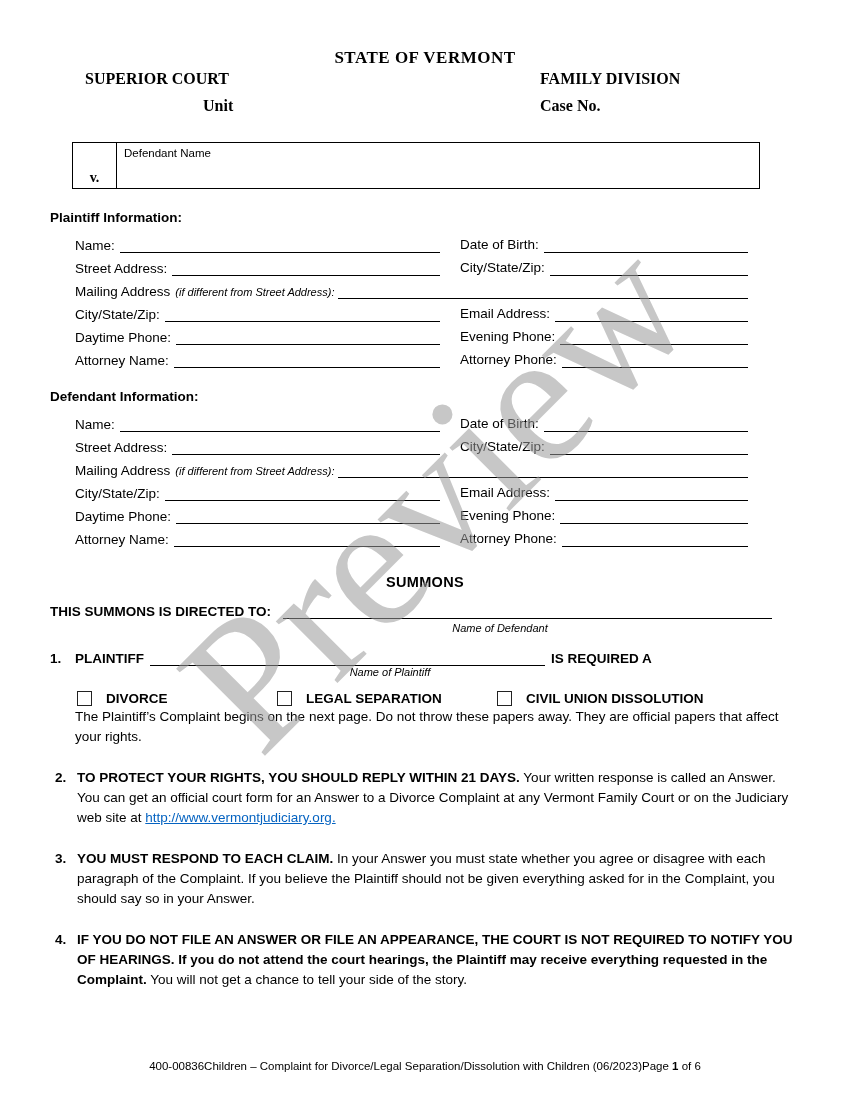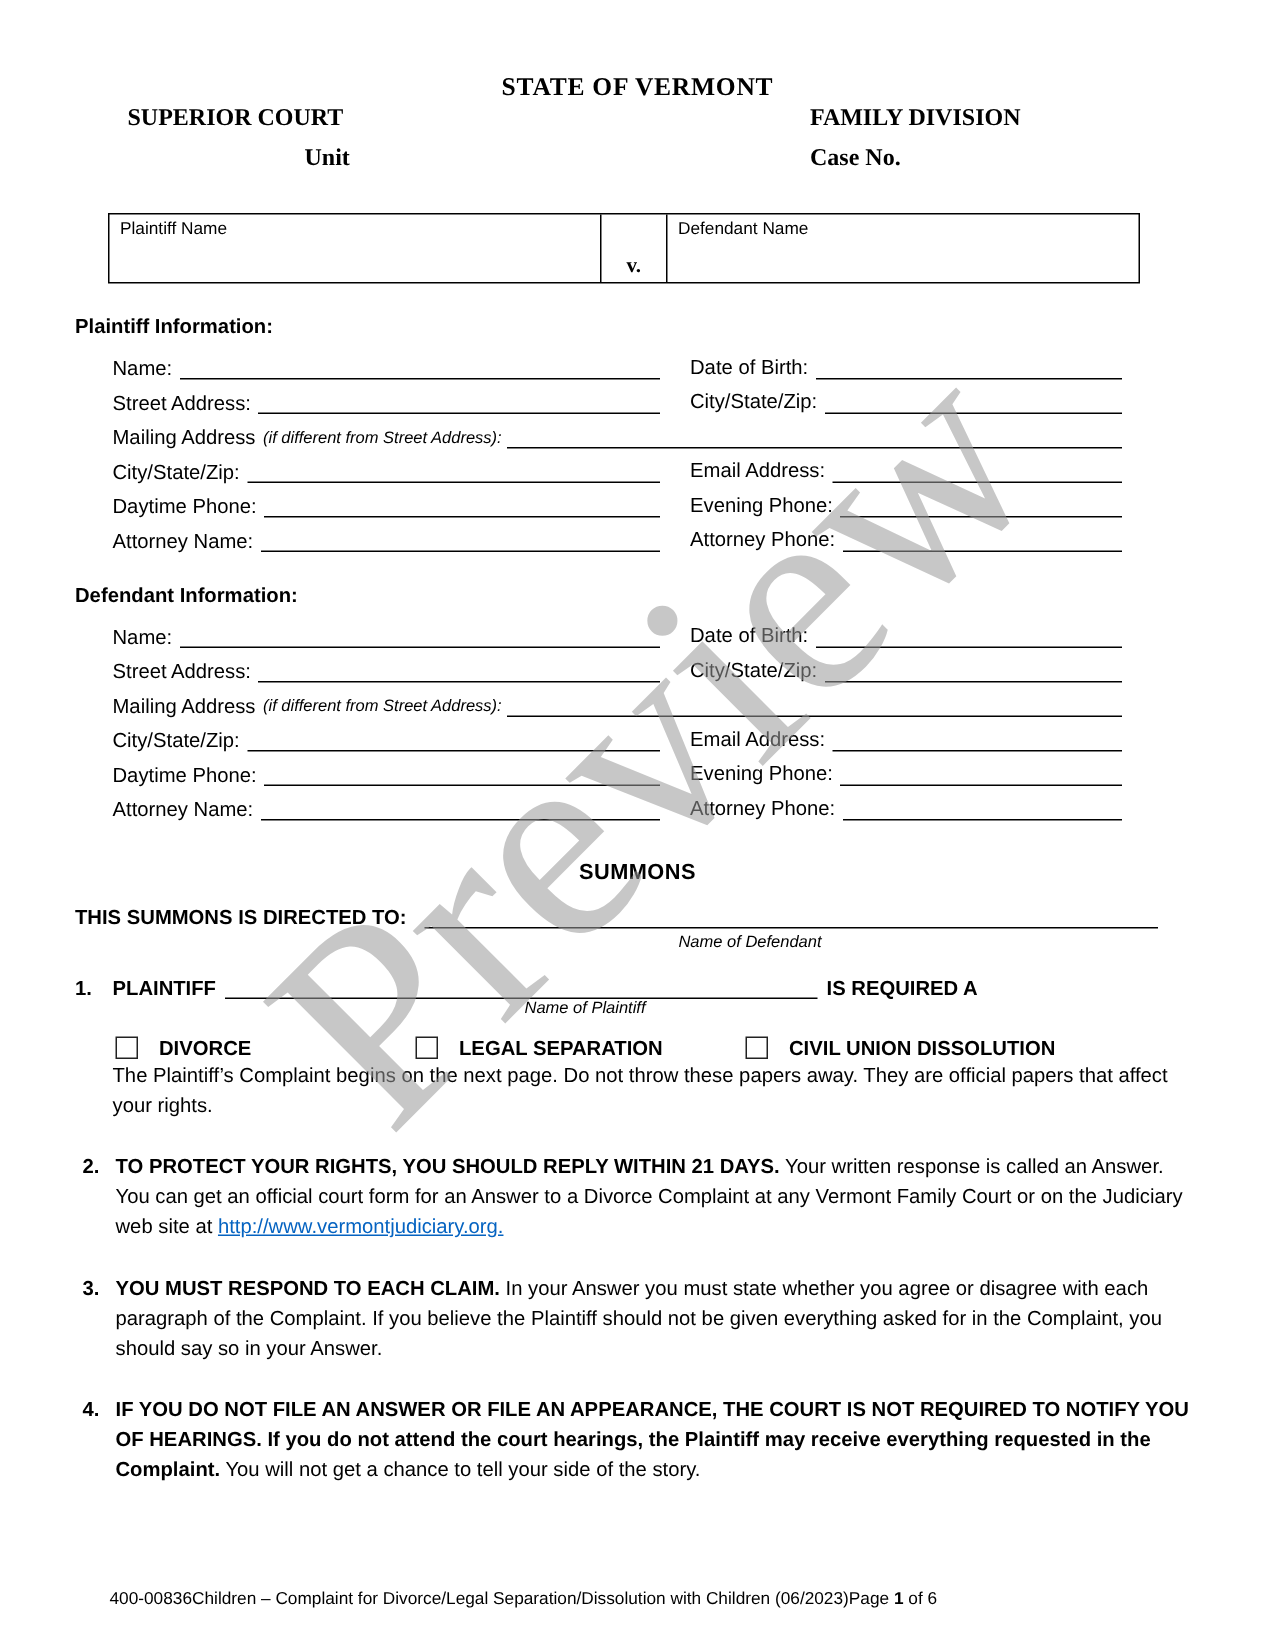--- a/index.html
+++ b/index.html
@@ -54,41 +54,40 @@
   .cbox{width:13px;height:13px;border:1.6px solid #222;display:inline-block;margin-right:14px;flex:none;}
   .opt-lbl{font-weight:bold;}
   .para{margin:1px 70px 0 75px;line-height:20px;}
   
   .nitem{display:flex;margin:21px 55px 0 55px;line-height:20px;}
   .num{width:22px;font-weight:bold;flex:none;}
   .ntext{flex:1;}
   .b{font-weight:bold;}
   .link{color:#0563C1;text-decoration:underline;}
   
-  .footer{position:absolute;left:50px;right:50px;bottom:28px;display:flex;justify-content:flex-start;font-size:11.5px;margin-left:23px;}
+  .footer{position:absolute;left:50px;right:50px;bottom:28px;display:flex;justify-content:center;font-size:11.5px;}
 </style>
 </head>
 <body>
 
 <div class="page">
 
   <div class="watermark">Preview</div>
 
   <div class="state-title">STATE OF VERMONT</div>
   <div class="hdr-row">
     <span class="hdr-court">SUPERIOR COURT</span>
     <span class="hdr-division">FAMILY DIVISION</span>
   </div>
   <div class="hdr-row">
     <span class="hdr-unit">Unit</span>
     <span class="hdr-caseno">Case No.</span>
   </div>
 
   <div class="cap-table">
-    <div class="cap-left">Plaintiff Name</div>
     <div class="cap-mid">v.</div>
     <div class="cap-right">Defendant Name</div>
   </div>
 
   <div class="sec-title">Plaintiff Information:</div>
   <div class="frow">
     <div class="half-l">
         <span class="lbl">Name:</span>
         <span class="fline"></span>
       </div>

